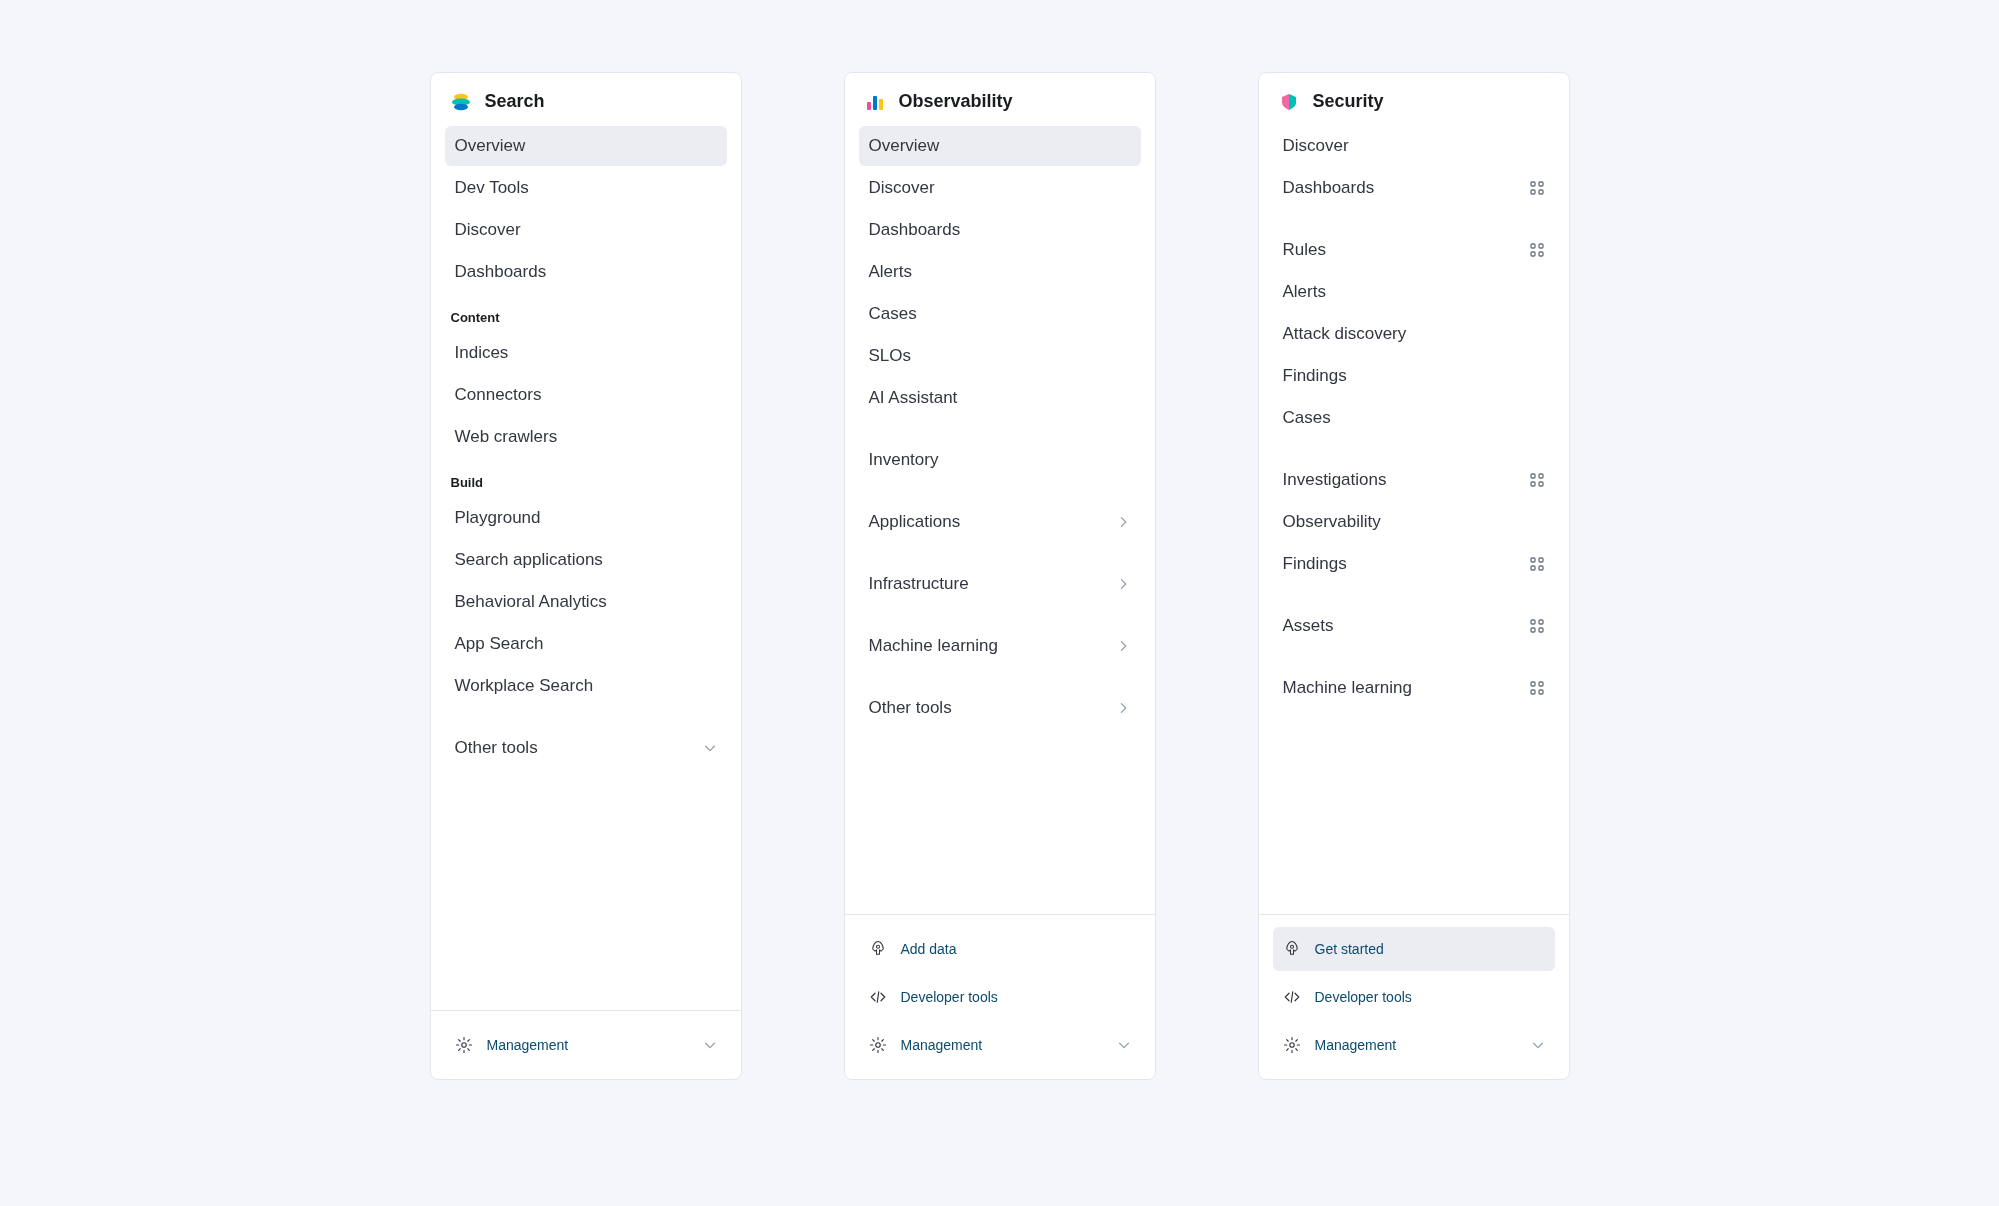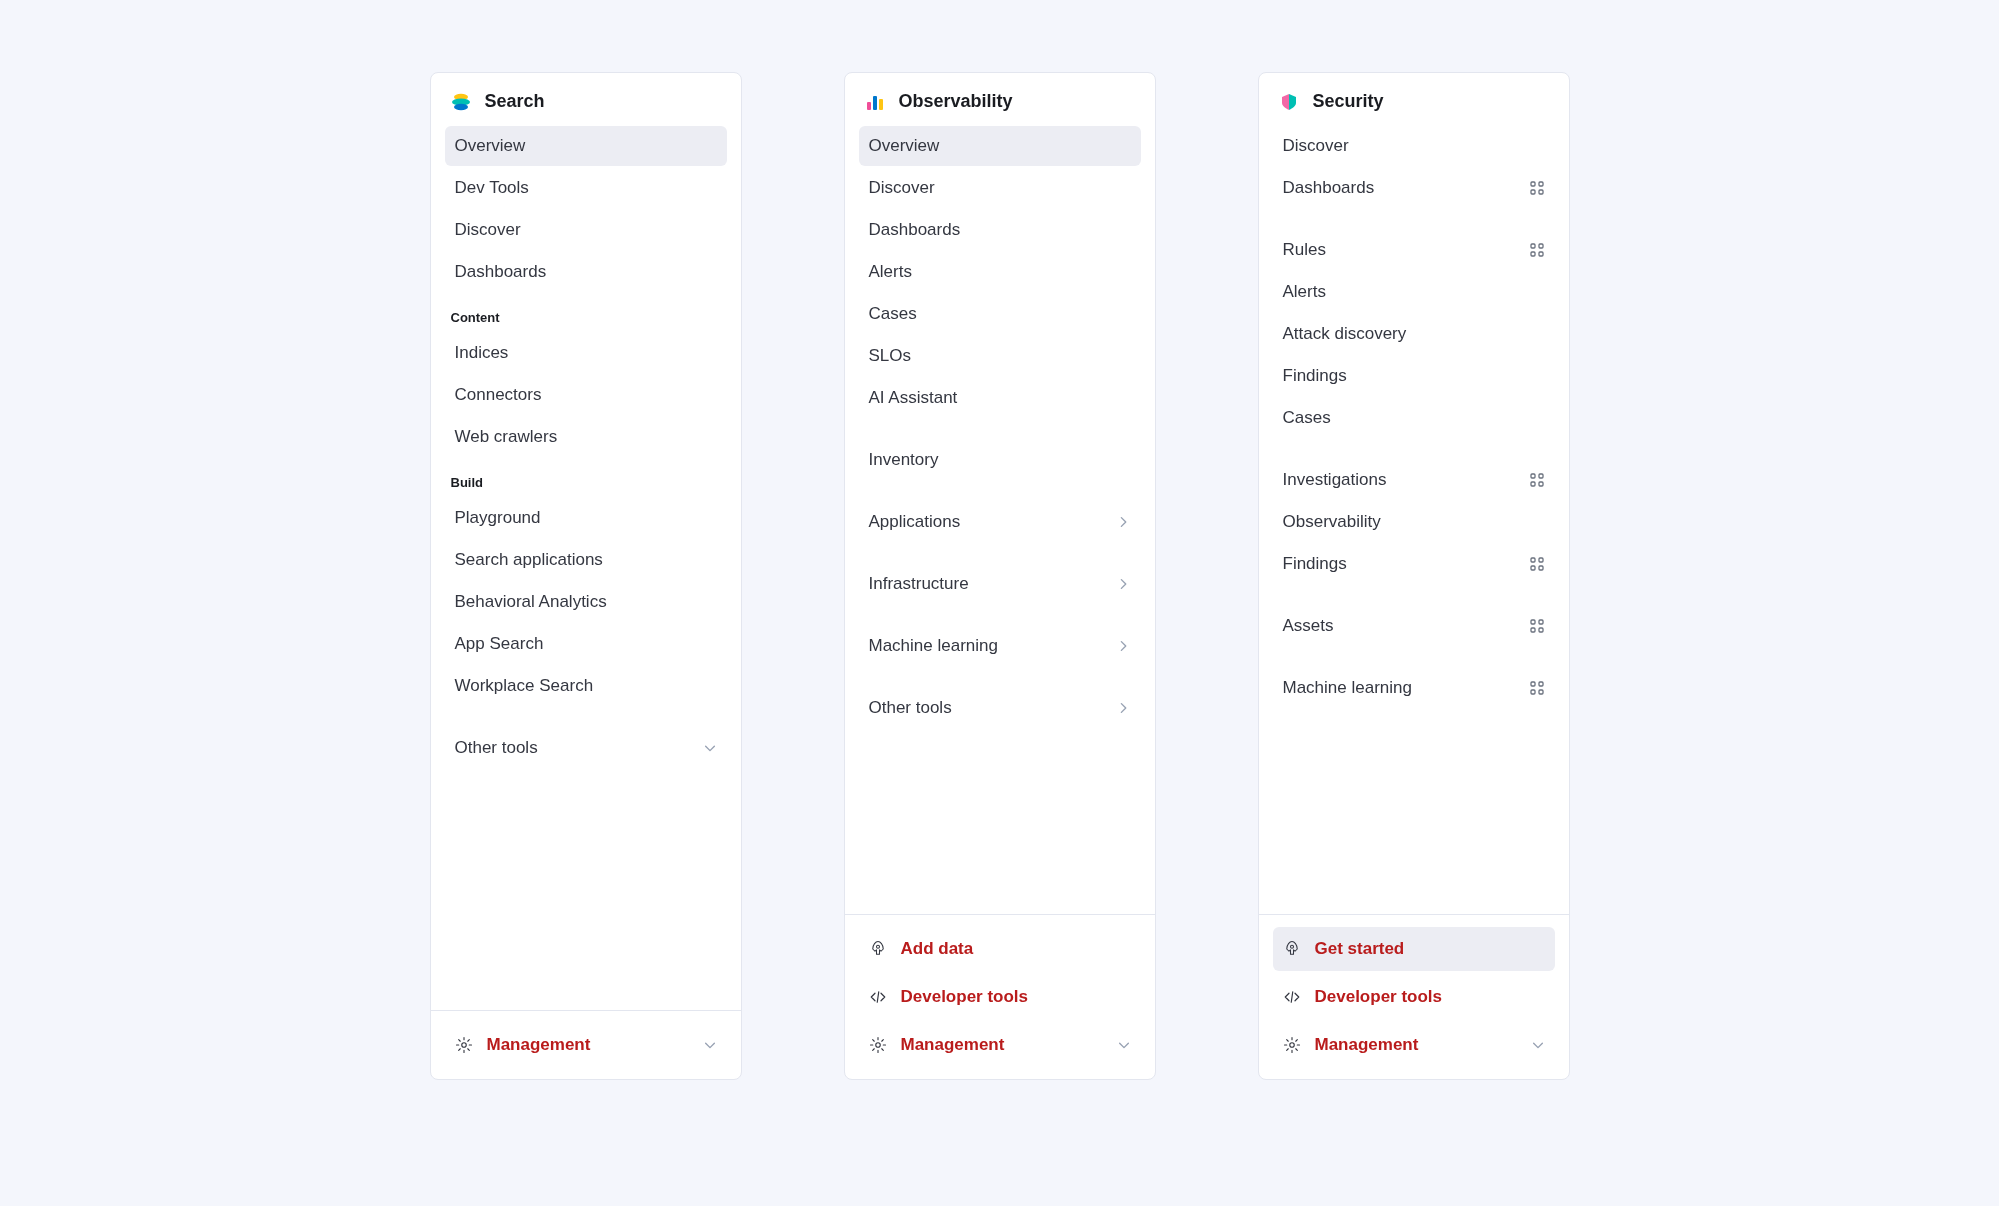--- a/index.html
+++ b/index.html
@@ -105,23 +105,23 @@
   .footer-item .fi-icon {
     width: 18px;
     height: 18px;
     display: flex;
     align-items: center;
     justify-content: center;
     color: #343741;
   }
   .footer-item .fi-label {
     flex: 1;
-    font-size: 17px;
-    font-weight: 700;
-    color: #b91c1c;
+    font-size: 14px;
+    font-weight: 400;
+    color: #0c4a6e;
   }
   .footer-item .fi-chevron {
     color: #7d8498;
     display: flex;
   }
   svg { display: block; }
 </style>
 </head>
 <body>
 

